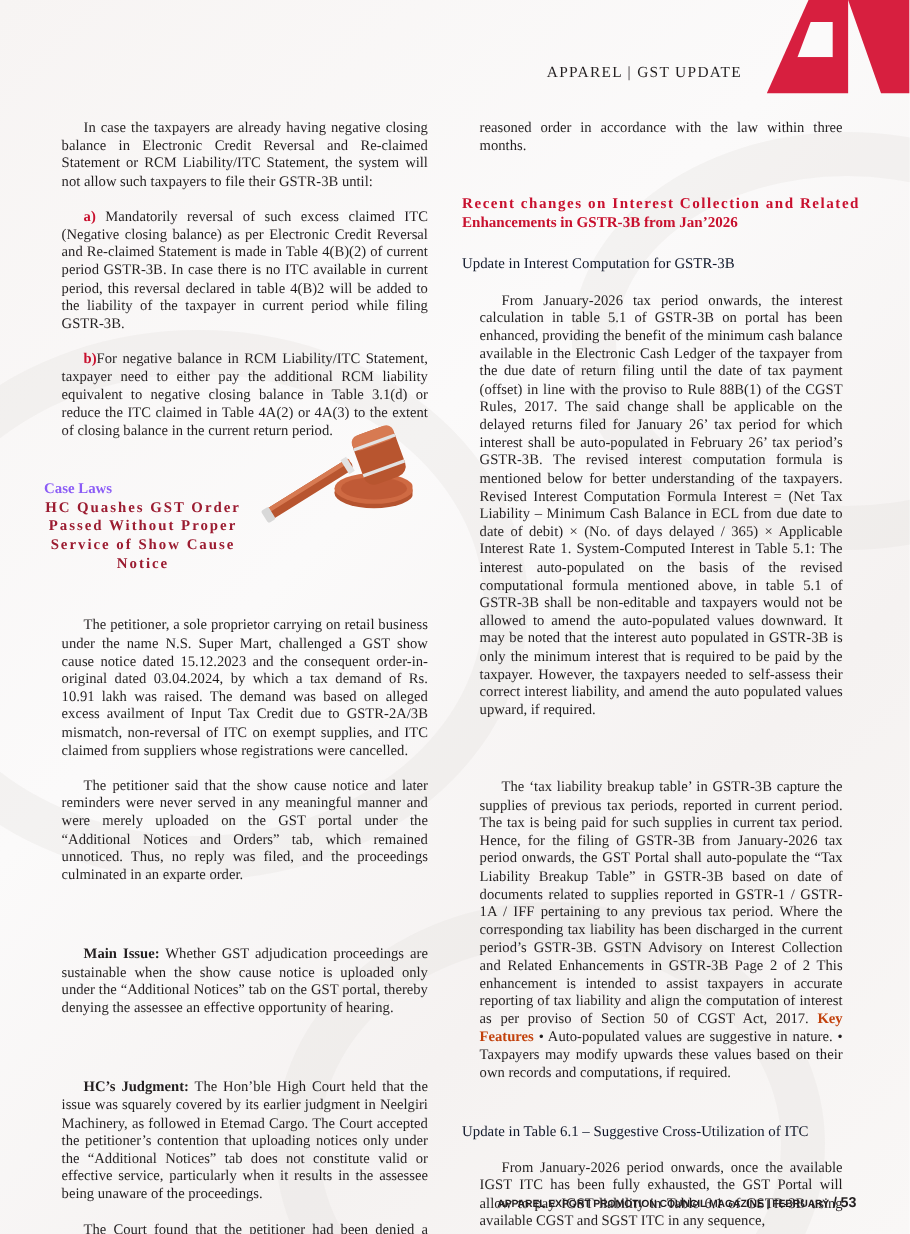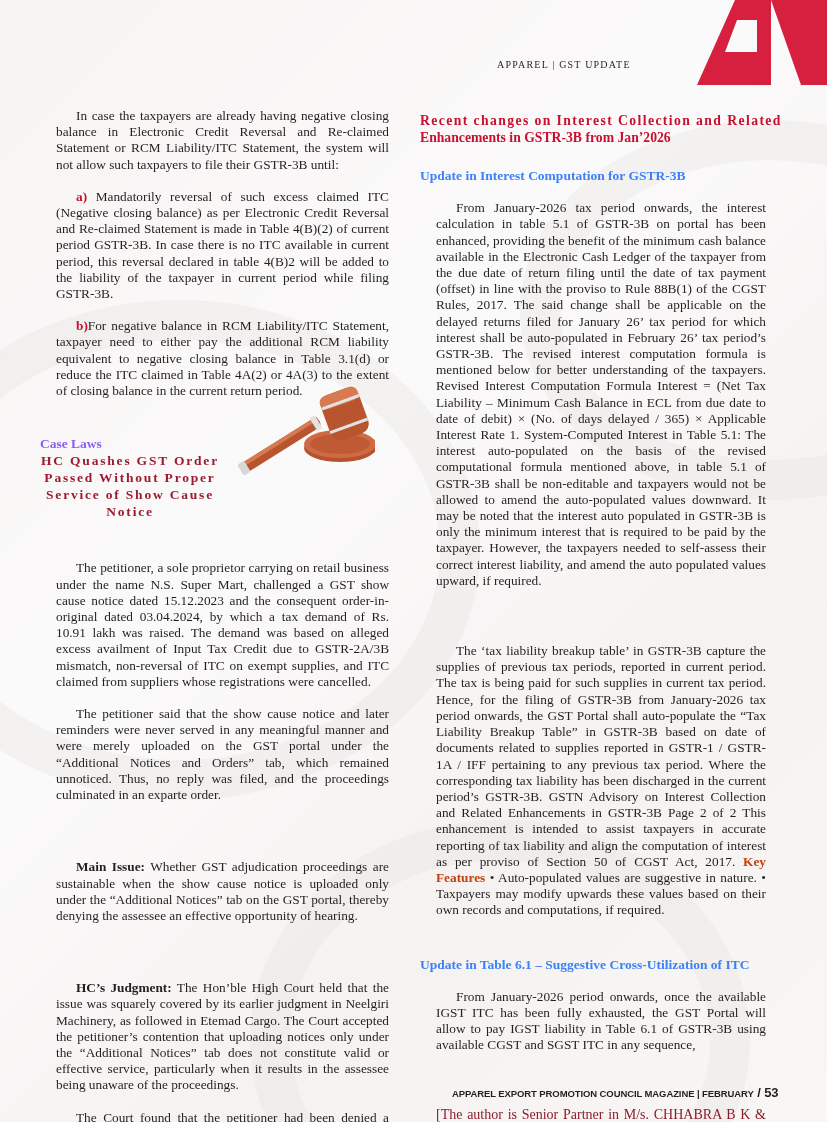--- a/index.html
+++ b/index.html
@@ -10,31 +10,31 @@
     color: #231f20;
   }
   .swirl {
     position: absolute; border-radius: 50%;
     border: 40px solid rgba(230,225,223,0.35);
     pointer-events: none;
   }
   .logo-a { position: absolute; right: 0; top: 0; width: 130px; height: 85px; }
   .section-tag {
     position: absolute; left: 497px; top: 59px;
-    font-size: 10px; letter-spacing: 1.2px; color: #231f20;
+    font-size: 14px; letter-spacing: 1.2px; color: #231f20;
   }
   .col { position: absolute; top: 92px; font-size: 13.3px; line-height: 16.2px; text-align: justify; }
   .col.left { left: 40px; width: 365px; }
   .col.right { left: 420px; width: 362px; top: 92px; }
   p { margin: 16px; }
   .indent { text-indent: 20px; }
   .gap { height: 16px; }
   .red { color: #c8102e; font-weight: bold; }
   .maroon { color: #c2410c; }
-  .sub-head { color: #3b82f6; font-weight: bold; font-size: 13.5px; }
+  .sub-head { color: #0f172a; font-weight: normal; font-size: 13.5px; }
   .case-title {
     color: #9b1b30; font-weight: bold; font-size: 13.5px; line-height: 17px;
     letter-spacing: 1.8px; width: 180px; text-align: center;
   }
   .case-label { color: #8b5cf6; font-weight: bold; font-size: 13.5px; }
   .big-head {
     color: #c8102e; font-weight: bold; font-size: 13.7px; line-height: 17px;
   }
   .big-head .spaced { letter-spacing: 1.4px; }
   .facts-head { font-weight: bold; }
@@ -92,20 +92,21 @@
   </g>
   <g transform="rotate(-20 115 45)">
     <rect x="95" y="20" width="40" height="48" rx="10" fill="#b8552f"></rect>
     <rect x="95" y="20" width="40" height="14" rx="7" fill="#d77a52"></rect>
     <rect x="95" y="30" width="40" height="3" fill="#e2e2e2"></rect>
     <rect x="95" y="55" width="40" height="3" fill="#e2e2e2"></rect>
   </g>
 </svg>
 
 <div class="col right">
+  <p>reasoned order in accordance with the law within three months.</p>
   <div class="gap" style="height:20px"></div>
   <div class="big-head">
     <div class="spaced">Recent changes on Interest Collection and Related</div>
     <div>Enhancements in GSTR-3B from Jan’2026</div>
   </div>
   <div class="gap" style="height:22px"></div>
   <div class="sub-head">Update in Interest Computation for GSTR-3B</div>
   <p class="indent">From January-2026 tax period onwards, the interest calculation in table 5.1 of GSTR-3B on portal has been enhanced, providing the benefit of the minimum cash balance available in the Electronic Cash Ledger of the taxpayer from the due date of return filing until the date of tax payment (offset) in line with the proviso to Rule 88B(1) of the CGST Rules, 2017. The said change shall be applicable on the delayed returns filed for January 26’ tax period for which interest shall be auto-populated in February 26’ tax period’s GSTR-3B. The revised interest computation formula is mentioned below for better understanding of the taxpayers. Revised Interest Computation Formula Interest = (Net Tax Liability – Minimum Cash Balance in ECL from due date to date of debit) × (No. of days delayed / 365) × Applicable Interest Rate 1. System-Computed Interest in Table 5.1: The interest auto-populated on the basis of the revised computational formula mentioned above, in table 5.1 of GSTR-3B shall be non-editable and taxpayers would not be allowed to amend the auto-populated values downward. It may be noted that the interest auto populated in GSTR-3B is only the minimum interest that is required to be paid by the taxpayer. However, the taxpayers needed to self-assess their correct interest liability, and amend the auto populated values upward, if required.</p>
   <div class="gap" style="height:22px"></div>
   <p class="indent"><span>The ‘tax liability breakup table’ in GSTR-3B capture the supplies of previous tax periods, reported in current period. The tax is being paid for such supplies in current tax period. Hence, for the filing of GSTR-3B from January-2026 tax period onwards, the GST Portal shall auto-populate the “Tax Liability Breakup Table” in GSTR-3B based on date of documents related to supplies reported in GSTR-1 / GSTR-1A / IFF pertaining to any previous tax period. Where the corresponding tax liability has been discharged in the current period’s GSTR-3B. GSTN Advisory on Interest Collection and Related Enhancements in GSTR-3B Page 2 of 2 This enhancement is intended to assist taxpayers in accurate reporting of tax liability and align the computation of interest as per proviso of Section 50 of CGST Act, 2017. </span><b class="maroon">Key Features</b><span> • Auto-populated values are suggestive in nature. • Taxpayers may modify upwards these values based on their own records and computations, if required.</span></p>

